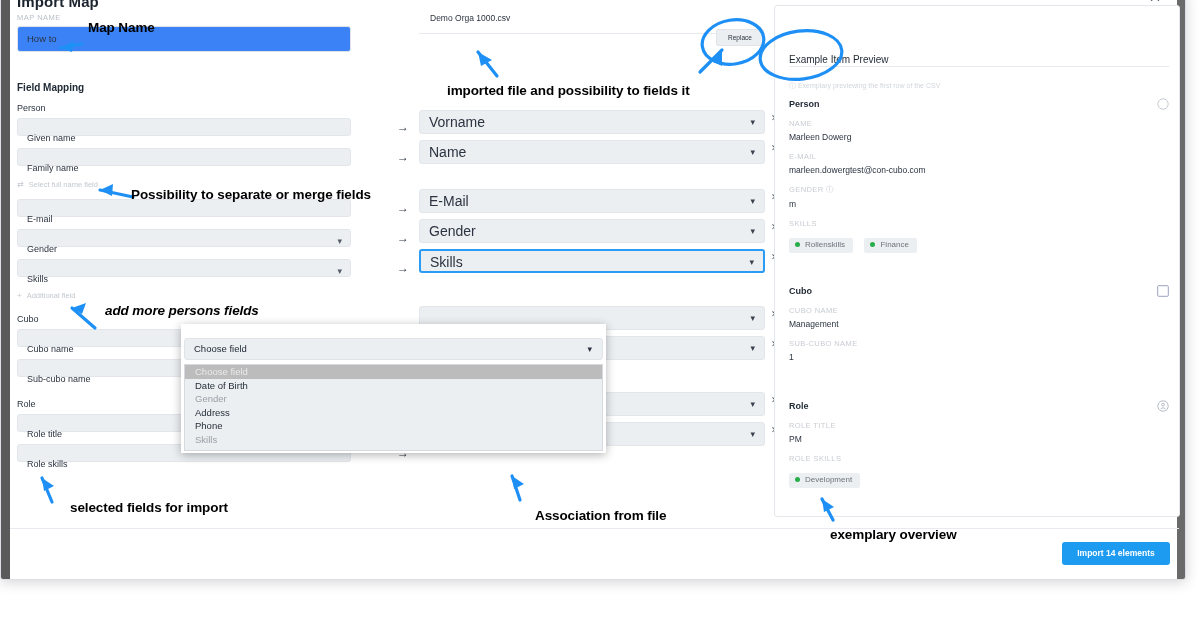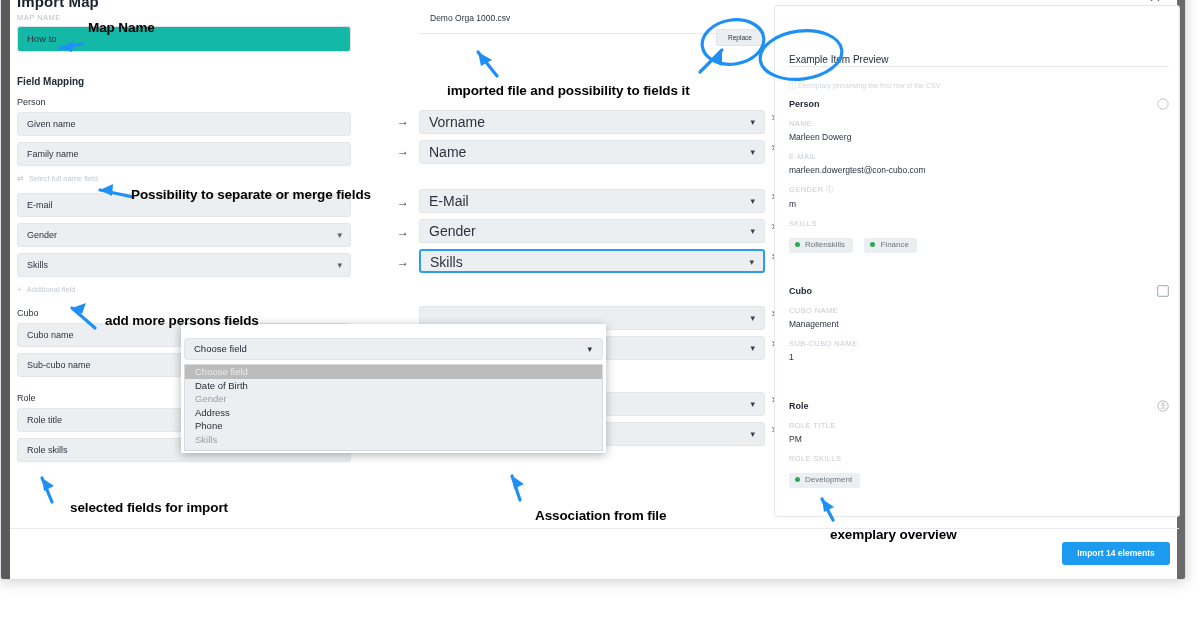--- a/index.html
+++ b/index.html
@@ -46,37 +46,37 @@
   .col-left  { position: absolute; left: 16px;  top: 20px; width: 334px; }
   .col-mid   { position: absolute; left: 418px; top: 20px; width: 346px; }
 
   .micro-label {
     font-size: 7.5px; letter-spacing: .5px; color: #b9bfc7;
     text-transform: uppercase; margin-bottom: 4px;
   }
   .text-input {
     width: 334px; height: 26px;
     border: 1px solid #dfe3e8; border-radius: 3px;
-    background: #14b8a6; font-size: 9.5px; color: #2b3340;
+    background: #3b82f6; font-size: 9.5px; color: #2b3340;
     padding: 0 9px; line-height: 24px;
   }
   .section-head {
-    font-size: 10px; font-weight: bold; color: #222b36; margin-top: 24px;
+    font-size: 10px; font-weight: bold; color: #222b36; margin-top: 30px;
   }
   .sub-head {
     font-size: 9px; color: #2a3340; margin-top: 10px; margin-bottom: 5px;
   }
 
   
   .frow { position: relative; height: 30px; }
   .pill {
     position: absolute; left: 0; top: 0;
-    width: 334px; height: 24px;
+    width: 334px; height: 17px;
     background: #eceff2; border: 1px solid #e2e6ea; border-radius: 3px;
-    font-size: 9px; color: #2b3340; line-height: 22px; padding: 0 9px;
+    font-size: 9px; color: #2b3340; line-height: 22px; padding: 8px 9px;
   }
   .pill.select::after {
     content: "\25BE";
     position: absolute; right: 8px; top: 0; color: #555d68; font-size: 9px;
   }
   .arrow-ico {
     position: absolute; left: 380px; top: 2px;
     font-size: 12px; color: #2f3741;
   }
   .mid-pill {
@@ -416,18 +416,18 @@
       <polygon points="72,308 86,303 82,314"></polygon>
       <polygon points="42,478 54,486 44,491"></polygon>
       <polygon points="512,476 524,484 514,489"></polygon>
       <polygon points="822,499 834,507 824,512"></polygon>
     </g>
   </svg>
 
   <div class="anno" style="left:88px;  top:20px;">Map Name</div>
   <div class="anno" style="left:447px; top:83px;">imported file and possibility to fields it</div>
   <div class="anno" style="left:131px; top:187px;">Possibility to separate or merge fields</div>
-  <div class="anno" style="left:105px; top:313px;">add more persons fields</div>
+  <div class="anno" style="left:105px; top:303px;font-style:italic;">add more persons fields</div>
   <div class="anno" style="left:70px;  top:500px;">selected fields for import</div>
   <div class="anno" style="left:518px; top:508px;margin-left:17px;">Association from file</div>
   <div class="anno" style="left:830px; top:527px;">exemplary overview</div>
 
 </div>
 
 </body></html>

